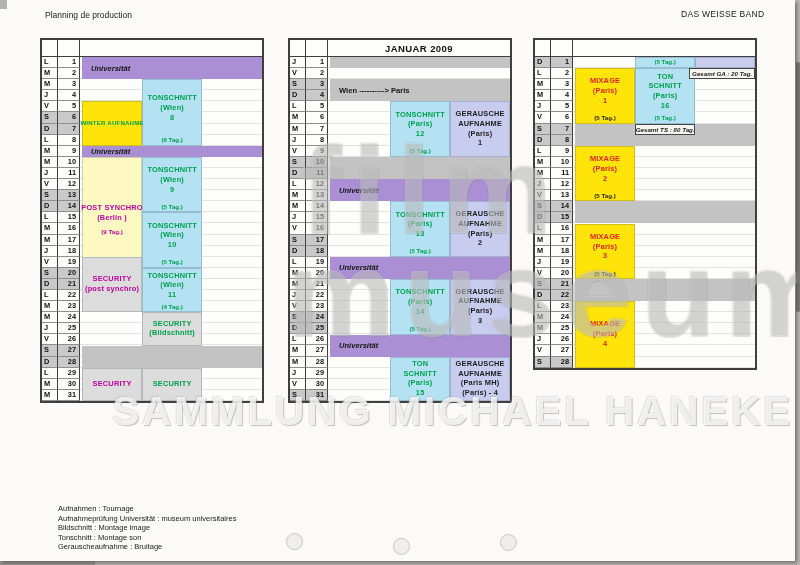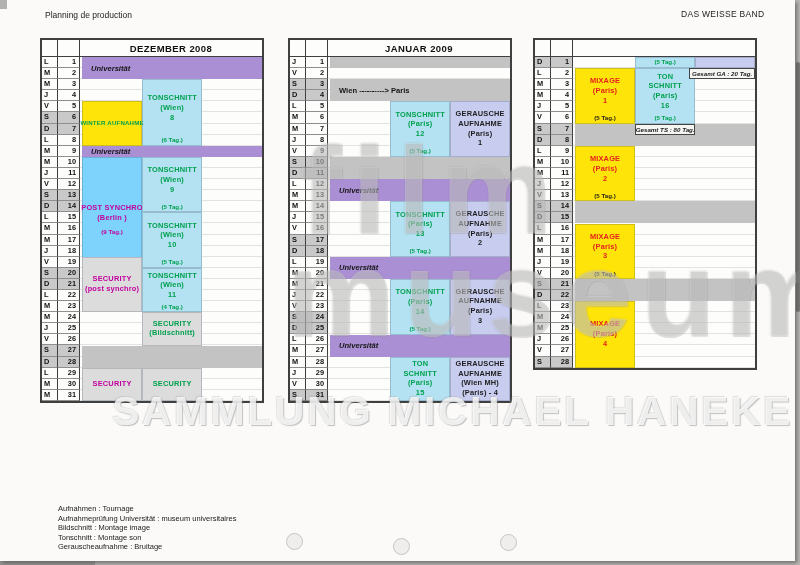--- a/index.html
+++ b/index.html
@@ -60,21 +60,20 @@
 
 <div class="paper">
   <div class="hdr-left">Planning de production</div>
   <div class="hdr-right">DAS WEISSE BAND</div>
 
   <div id="months">
       <div class="month" style="left: 40px; top: 38px; width: 224px;">
         <div class="m-header">
           <div class="hcell lc"></div>
           <div class="hcell nc"></div>
-          <div class="m-title">DEZEMBER 2008</div>
         </div>
         <div class="m-body" style="height: 344.1px;">
           <div class="mrow" style="height: 11.1px;">
             <div class="dcell lc">L</div>
             <div class="dcell nc">1</div>
             <div class="ccell"></div>
           </div>
           <div class="mrow" style="height: 11.1px;">
             <div class="dcell lc">M</div>
             <div class="dcell nc">2</div>
@@ -238,21 +237,21 @@
               <div class="btag" style="color: rgb(0, 161, 78);">(6 Tag.)</div>
             </div>
             <div class="blk" style="left: 0%; width: 33.4%; background: rgb(255, 228, 10); top: 44.4px; height: 44.4px;">
               <div class="blines">
                 <div class="bline small" style="color: rgb(0, 161, 78);">WINTER AUFNAHME</div>
               </div>
             </div>
             <div class="band" style="left: 0px; width: 100%; background: rgb(171, 143, 212); top: 88.8px; height: 11.1px;">
               <span class="band-label">Universität</span>
             </div>
-            <div class="blk" style="left: 0%; width: 33.4%; background: #7dd3fc; top: 99.9px; height: 127px;">
+            <div class="blk" style="left: 0%; width: 33.4%; background: #fef9c3; top: 99.9px; height: 127px;">
               <div class="blines">
                 <div class="bline" style="color: rgb(194, 0, 158);">POST SYNCHRO</div>
                 <div class="bline" style="color: rgb(194, 0, 158);">(Berlin )</div>
                 <div class="btag" style="color: rgb(194, 0, 158); margin-top: 4px;">(9 Tag.)</div>
               </div>
             </div>
             <div class="blk" style="left: 33.4%; width: 33.4%; background: rgb(180, 226, 242); top: 99.9px; height: 55.5px;">
               <div class="blines">
                 <div class="bline" style="color: rgb(0, 161, 78);">TONSCHNITT</div>
                 <div class="bline" style="color: rgb(0, 161, 78);">(Wien)</div>
@@ -532,21 +531,21 @@
                 <div class="bline" style="color: rgb(0, 161, 78);">TON</div>
                 <div class="bline" style="color: rgb(0, 161, 78);">SCHNITT</div>
                 <div class="bline" style="color: rgb(0, 161, 78);">(Paris)</div>
                 <div class="bline" style="color: rgb(0, 161, 78);">15</div>
               </div>
             </div>
             <div class="blk" style="left: 66.8%; width: 33.2%; background: rgb(200, 204, 239); top: 299.7px; height: 44.4px;">
               <div class="blines">
                 <div class="bline" style="color: rgb(29, 29, 29);">GERAUSCHE</div>
                 <div class="bline" style="color: rgb(29, 29, 29);">AUFNAHME</div>
-                <div class="bline" style="color: rgb(29, 29, 29);">(Wien MH)</div>
+                <div class="bline" style="color: rgb(29, 29, 29);">(Paris MH)</div>
                 <div class="bline" style="color: rgb(29, 29, 29);">(Paris) - 4</div>
               </div>
             </div>
           </div>
         </div>
       </div>
       <div class="month" style="left: 533px; top: 38px; width: 224px;">
         <div class="m-header">
           <div class="hcell lc"></div>
           <div class="hcell nc"></div>

